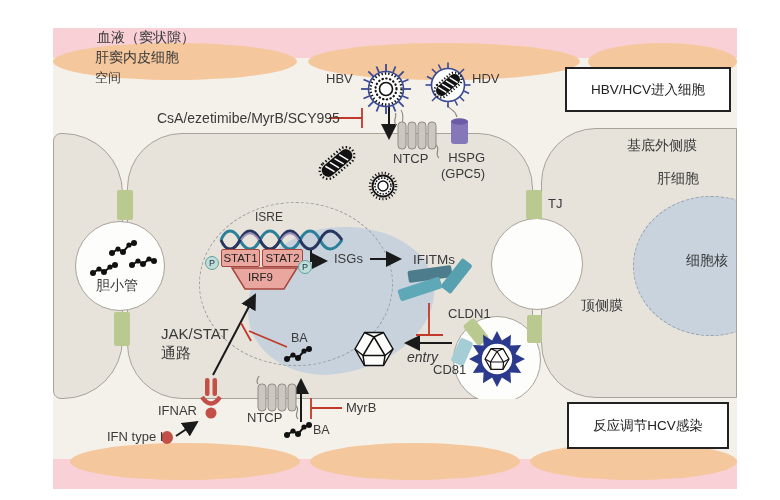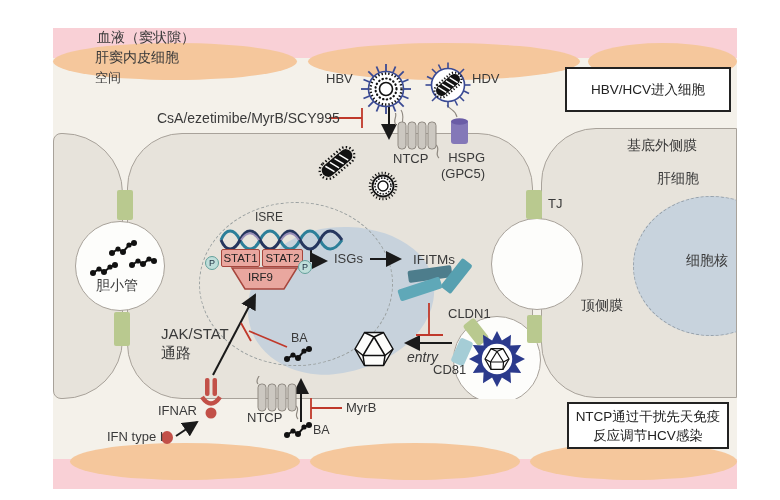--- a/index.html
+++ b/index.html
@@ -302,21 +302,20 @@
   <div class="lbl" style="left:393px;top:151px;font-size:13px;">NTCP</div>
   <div class="lbl" style="left:441px;top:150px;font-size:13px;text-align:right;">
     <div>HSPG</div>
     <div>(GPC5)</div>
   </div>
 
   <div class="callout" style="left:565px;top:67px;width:166px;height:45px;">
     <span>HBV/HCV进入细胞</span>
   </div>
   <div class="callout" style="left:567px;top:402px;width:162px;height:47px;">
-    <span>NTCP通过干扰先天免疫</span>
     <span>反应调节HCV感染</span>
   </div>
 
   <div class="lbl" style="left:627px;top:137px;font-size:14px;">基底外侧膜</div>
   <div class="lbl" style="left:657px;top:170px;font-size:14px;">肝细胞</div>
   <div class="lbl" style="left:686px;top:252px;font-size:14px;">细胞核</div>
   <div class="lbl" style="left:581px;top:297px;font-size:14px;">顶侧膜</div>
   <div class="lbl" style="left:96px;top:277px;font-size:14px;">胆小管</div>
   <div class="lbl" style="left:548px;top:196px;font-size:13px;">TJ</div>
 

